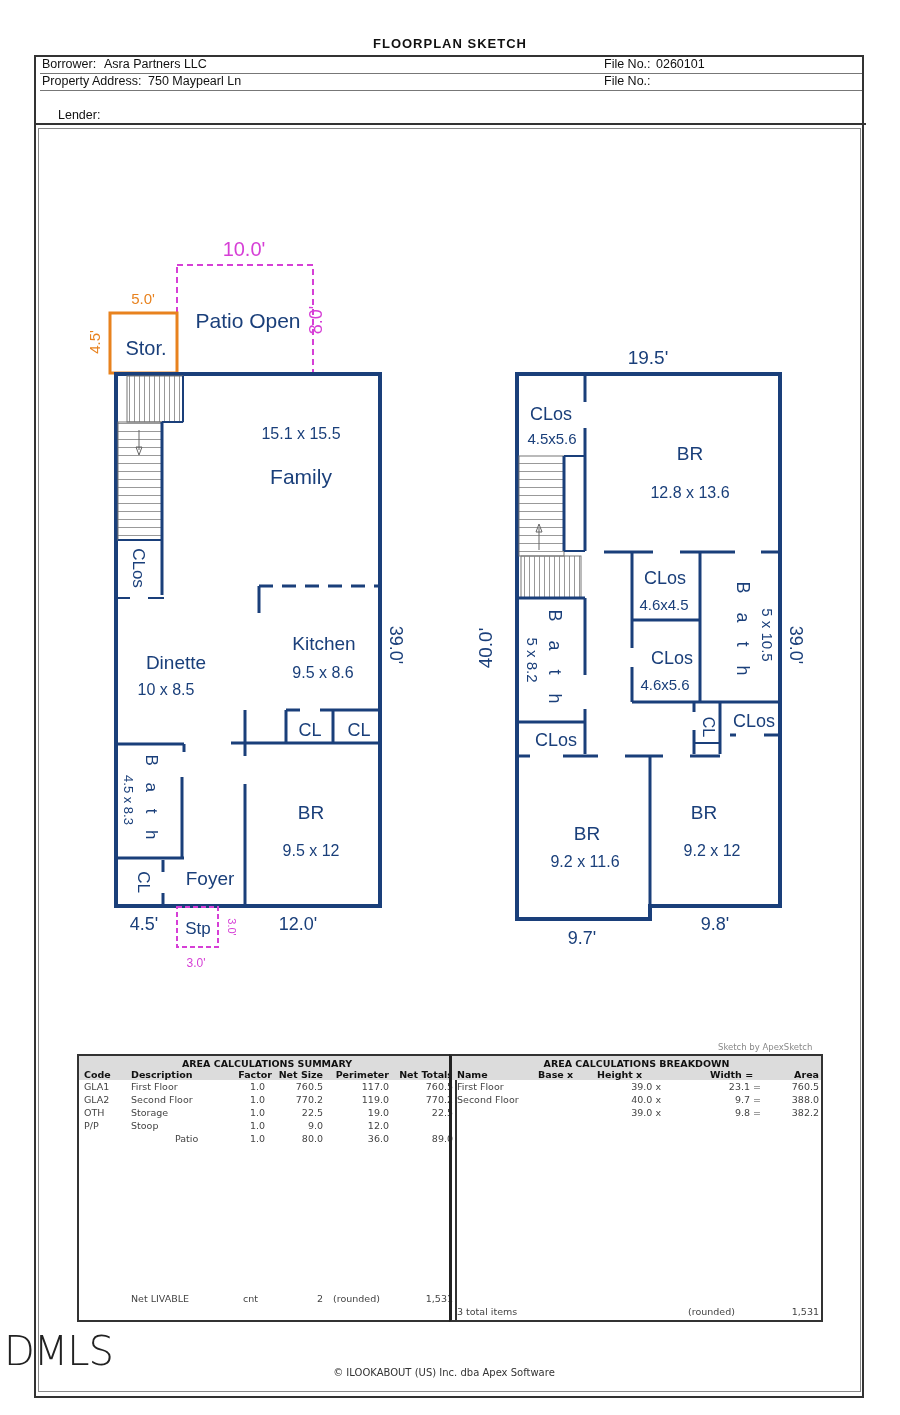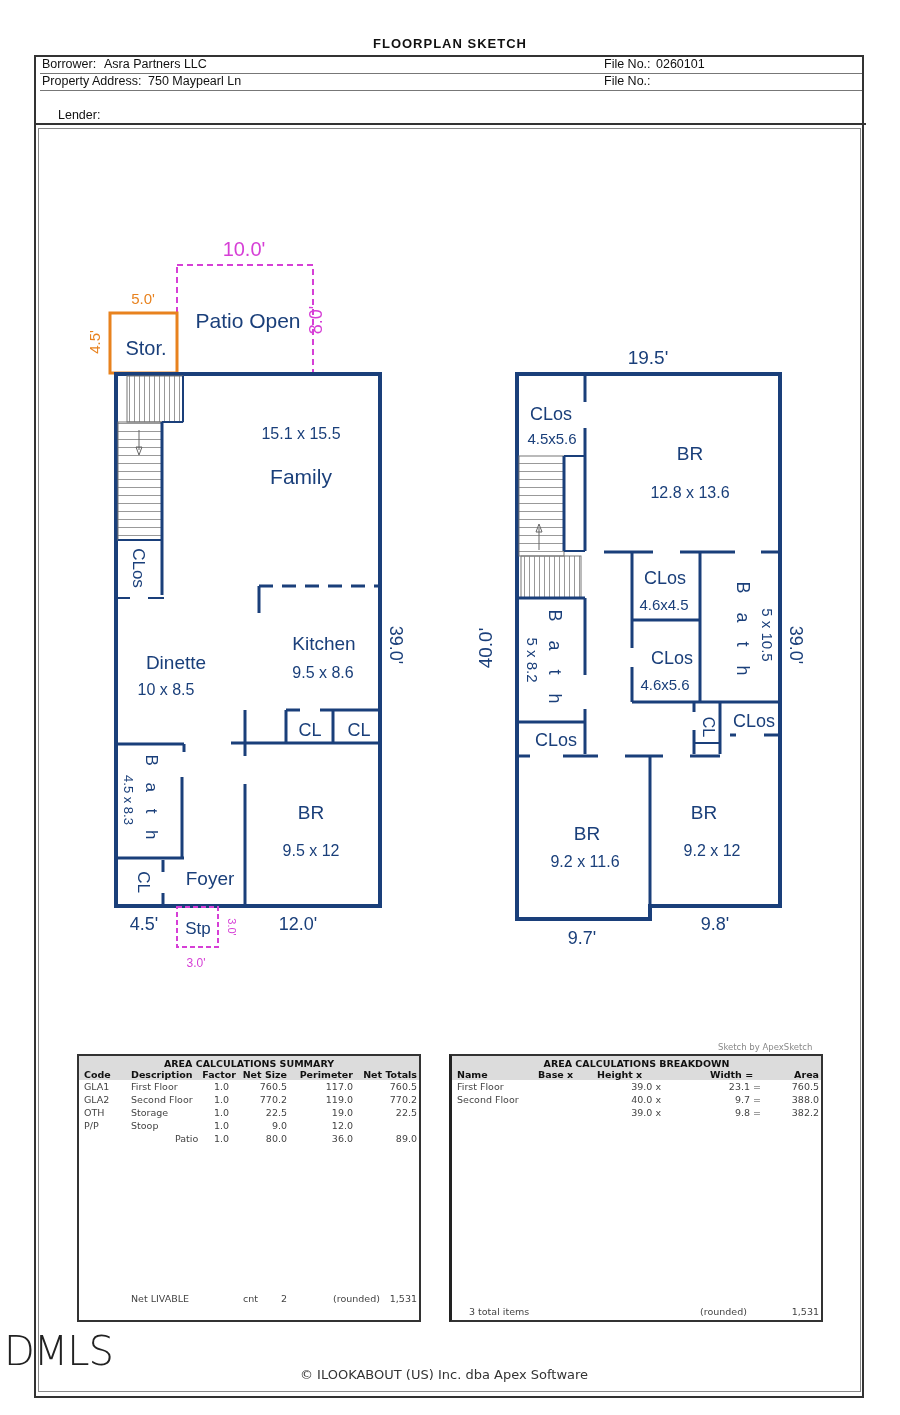--- a/index.html
+++ b/index.html
@@ -12,21 +12,21 @@
   .hdr-bottom{position:absolute;left:34px;top:123px;width:832px;border-top:2px solid #333;}
   .inner{position:absolute;left:38px;top:128px;width:823px;height:1264px;border:1px solid #888;box-sizing:border-box;}
   svg.plan{position:absolute;left:0;top:0;}
   .tbl{position:absolute;top:1054px;height:268px;border:2px solid #333;box-sizing:border-box;font-family:"DejaVu Sans",sans-serif;font-size:9.5px;color:#444;}
   .tbl .th{background:#dcdcdc;height:24px;position:relative;}
   .tbl .th .cap{position:absolute;top:2px;left:0;right:0;text-align:center;font-weight:bold;color:#111;font-size:9.5px;}
   .tbl .th .cols{position:absolute;top:13px;left:0;right:0;font-weight:bold;color:#111;}
   .cell{position:absolute;white-space:nowrap;}
   .r{text-align:right;}
   .sketchby{position:absolute;left:718px;top:1042px;font-family:"DejaVu Sans",sans-serif;font-size:8.5px;color:#888;}
-  .copy{position:absolute;left:0;width:888px;top:1367px;text-align:center;font-family:"DejaVu Sans",sans-serif;font-size:13px;color:#333;}
+  .copy{position:absolute;left:0;width:888px;top:1367px;text-align:center;font-family:"DejaVu Sans",sans-serif;font-size:10px;color:#333;}
   .wm{position:absolute;left:4px;top:1328px;font-family:"DejaVu Sans",sans-serif;font-size:40px;font-weight:200;letter-spacing:-1px;color:#222;}
 </style>
 </head>
 <body>
 
 <div class="title">FLOORPLAN SKETCH</div>
 
 <div class="outer"></div>
 
 <div class="hdr">
@@ -198,21 +198,21 @@
 
     <text x="0" y="0" font-size="19" fill="#1a3f7a" text-anchor="middle" transform="translate(492,648) rotate(-90)">40.0'</text>
     <text x="0" y="0" font-size="18" fill="#1a3f7a" text-anchor="middle" transform="translate(790,645) rotate(90)">39.0'</text>
     <text x="582" y="944" font-size="18" fill="#1a3f7a" text-anchor="middle">9.7'</text>
     <text x="715" y="930" font-size="18" fill="#1a3f7a" text-anchor="middle">9.8'</text>
   </g>
 </svg>
 
 <div class="sketchby">Sketch by ApexSketch</div>
 
-<div class="tbl" style="left:77px;width:344px;">
+<div class="tbl" style="left:77px;width:380px;">
   <div class="th">
     <div class="cap">AREA CALCULATIONS SUMMARY</div>
     <div class="cols">
       <span class="cell" style="left:5px;">Code</span>
       <span class="cell" style="left:52px;">Description</span>
       <span class="cell r" style="right:183px;">Factor</span>
       <span class="cell r" style="right:132px;">Net Size</span>
       <span class="cell r" style="right:66px;">Perimeter</span>
       <span class="cell r" style="right:2px;">Net Totals</span>
     </div>
@@ -292,21 +292,21 @@
       <span class="cell r" style="right:60px;">9.7  =</span>
       <span class="cell r" style="right:2px;">388.0</span>
     </div>
     <div style="position:absolute;top:27px;left:0;right:0;height:13px;">
       <span class="cell" style="left:5px;"></span>
       <span class="cell r" style="right:160px;">39.0  x</span>
       <span class="cell r" style="right:60px;">9.8  =</span>
       <span class="cell r" style="right:2px;">382.2</span>
     </div>
   </div>
-  <div style="position:absolute;top:250px;left:12px;right:0;height:13px;">
+  <div style="position:absolute;top:250px;left:0;right:0;height:13px;">
     <span class="cell" style="left:5px;">3 total items</span>
     <span class="cell" style="left:236px;">(rounded)</span>
     <span class="cell r" style="right:2px;">1,531</span>
   </div>
 </div>
 
 <div class="copy">© ILOOKABOUT (US) Inc. dba Apex Software</div>
 <div class="wm">DMLS</div>
 
 </body></html>

